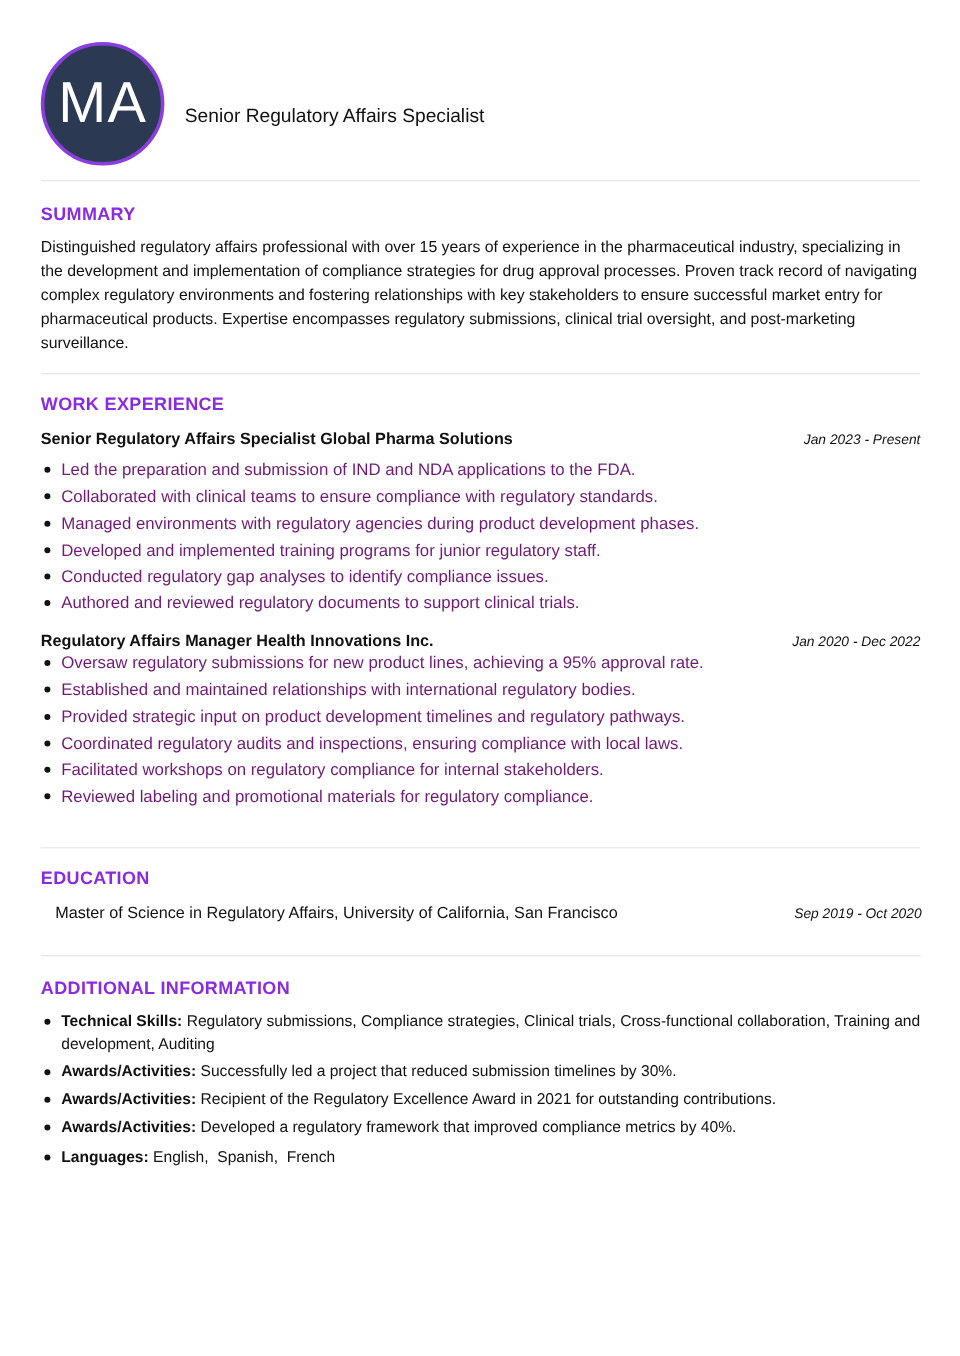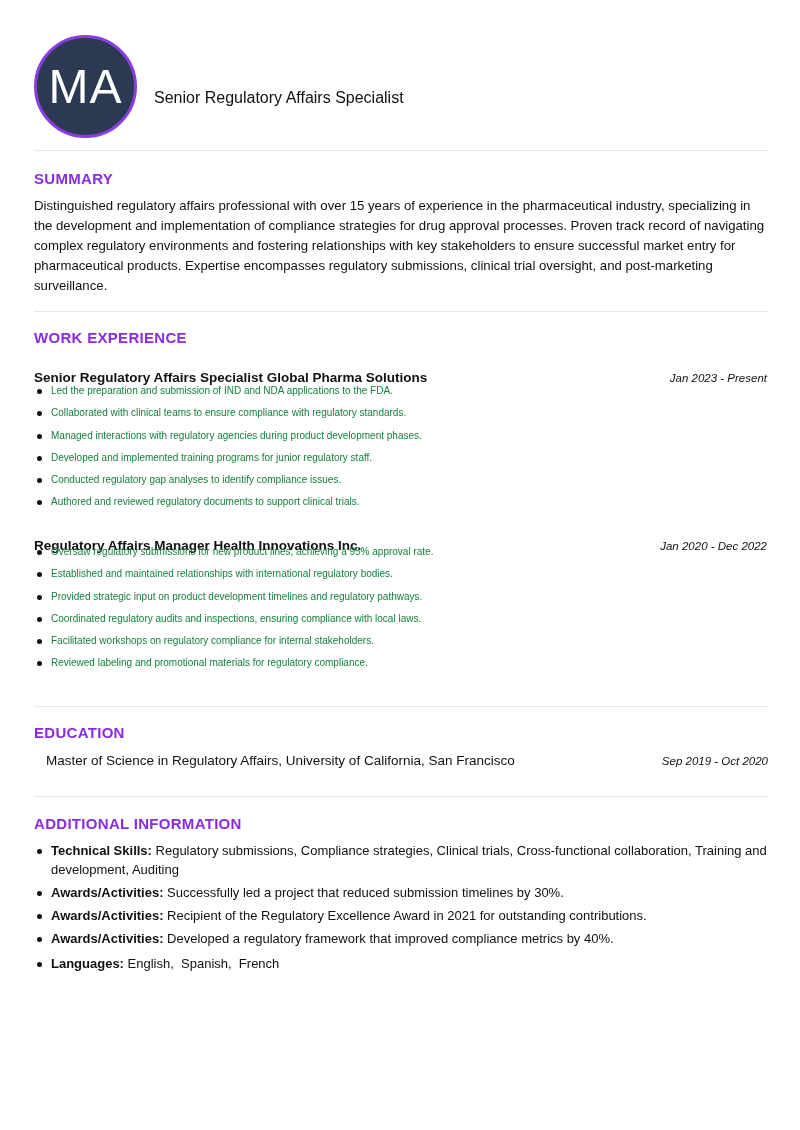--- a/index.html
+++ b/index.html
@@ -49,29 +49,29 @@
       font-size: 15px; font-weight: bold; color: #8a2be2; letter-spacing: 0.3px;
     }
 
     .summary {
       position: absolute; left: 34px; top: 196px; width: 735px;
       font-size: 13.2px; line-height: 20px; color: #111;
     }
 
     .job-head {
       position: absolute; left: 34px; width: 733px;
-      display: flex; justify-content: space-between; align-items: center; margin-top: 12px;
+      display: flex; justify-content: space-between; align-items: flex-end;
     }
     .job-title { font-size: 13.5px; font-weight: bold; color: #111; }
     .job-date { font-size: 11.5px; font-style: italic; color: #111; }
 
     .bullets { position: absolute; left: 34px; width: 735px; list-style: none; }
     .bullets li {
       position: relative; padding-left: 17px;
-      font-size: 10px; line-height: 22.3px; color: #15803d;
+      font-size: 14px; line-height: 22.3px; color: #701a75;
     }
     .bullets li::before {
       content: ""; position: absolute; left: 3px; top: 9px;
       width: 5px; height: 5px; border-radius: 50%; background: #111;
     }
 
     .edu-head {
       position: absolute; left: 34px; top: 753px; width: 734px;
       display: flex; justify-content: space-between; align-items: baseline;
     }
@@ -111,21 +111,21 @@
 
   <div class="section-title" style="top:329px;">WORK EXPERIENCE</div>
 
   <div class="job-head" style="top:358px;">
     <span class="job-title">Senior Regulatory Affairs Specialist  Global Pharma Solutions</span>
     <span class="job-date">Jan 2023 - Present</span>
   </div>
   <ul class="bullets" style="top:380px;">
     <li>Led the preparation and submission of IND and NDA applications to the FDA.</li>
     <li>Collaborated with clinical teams to ensure compliance with regulatory standards.</li>
-    <li>Managed interactions with regulatory agencies during product development phases.</li>
+    <li>Managed environments with regulatory agencies during product development phases.</li>
     <li>Developed and implemented training programs for junior regulatory staff.</li>
     <li>Conducted regulatory gap analyses to identify compliance issues.</li>
     <li>Authored and reviewed regulatory documents to support clinical trials.</li>
   </ul>
 
   <div class="job-head" style="top:526px;">
     <span class="job-title">Regulatory Affairs Manager  Health Innovations Inc.</span>
     <span class="job-date">Jan 2020 - Dec 2022</span>
   </div>
   <ul class="bullets" style="top:541px;">

